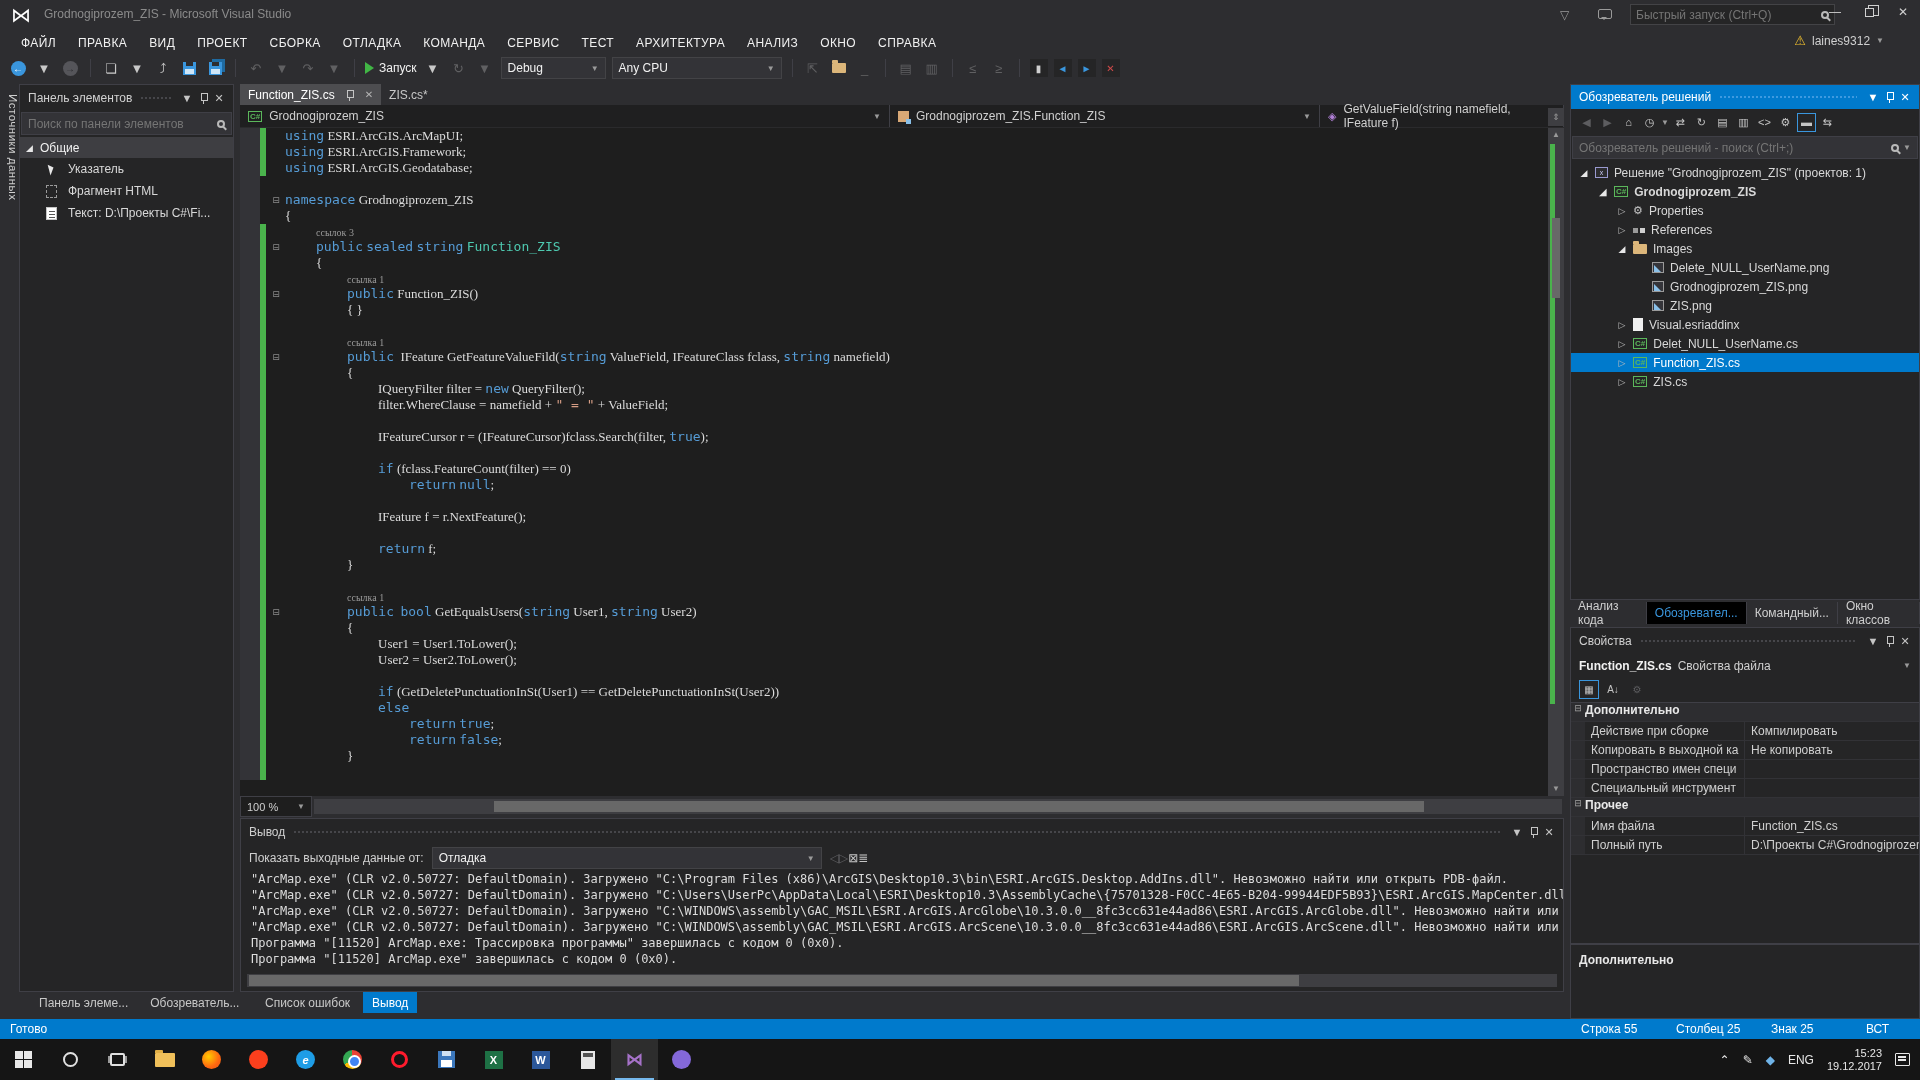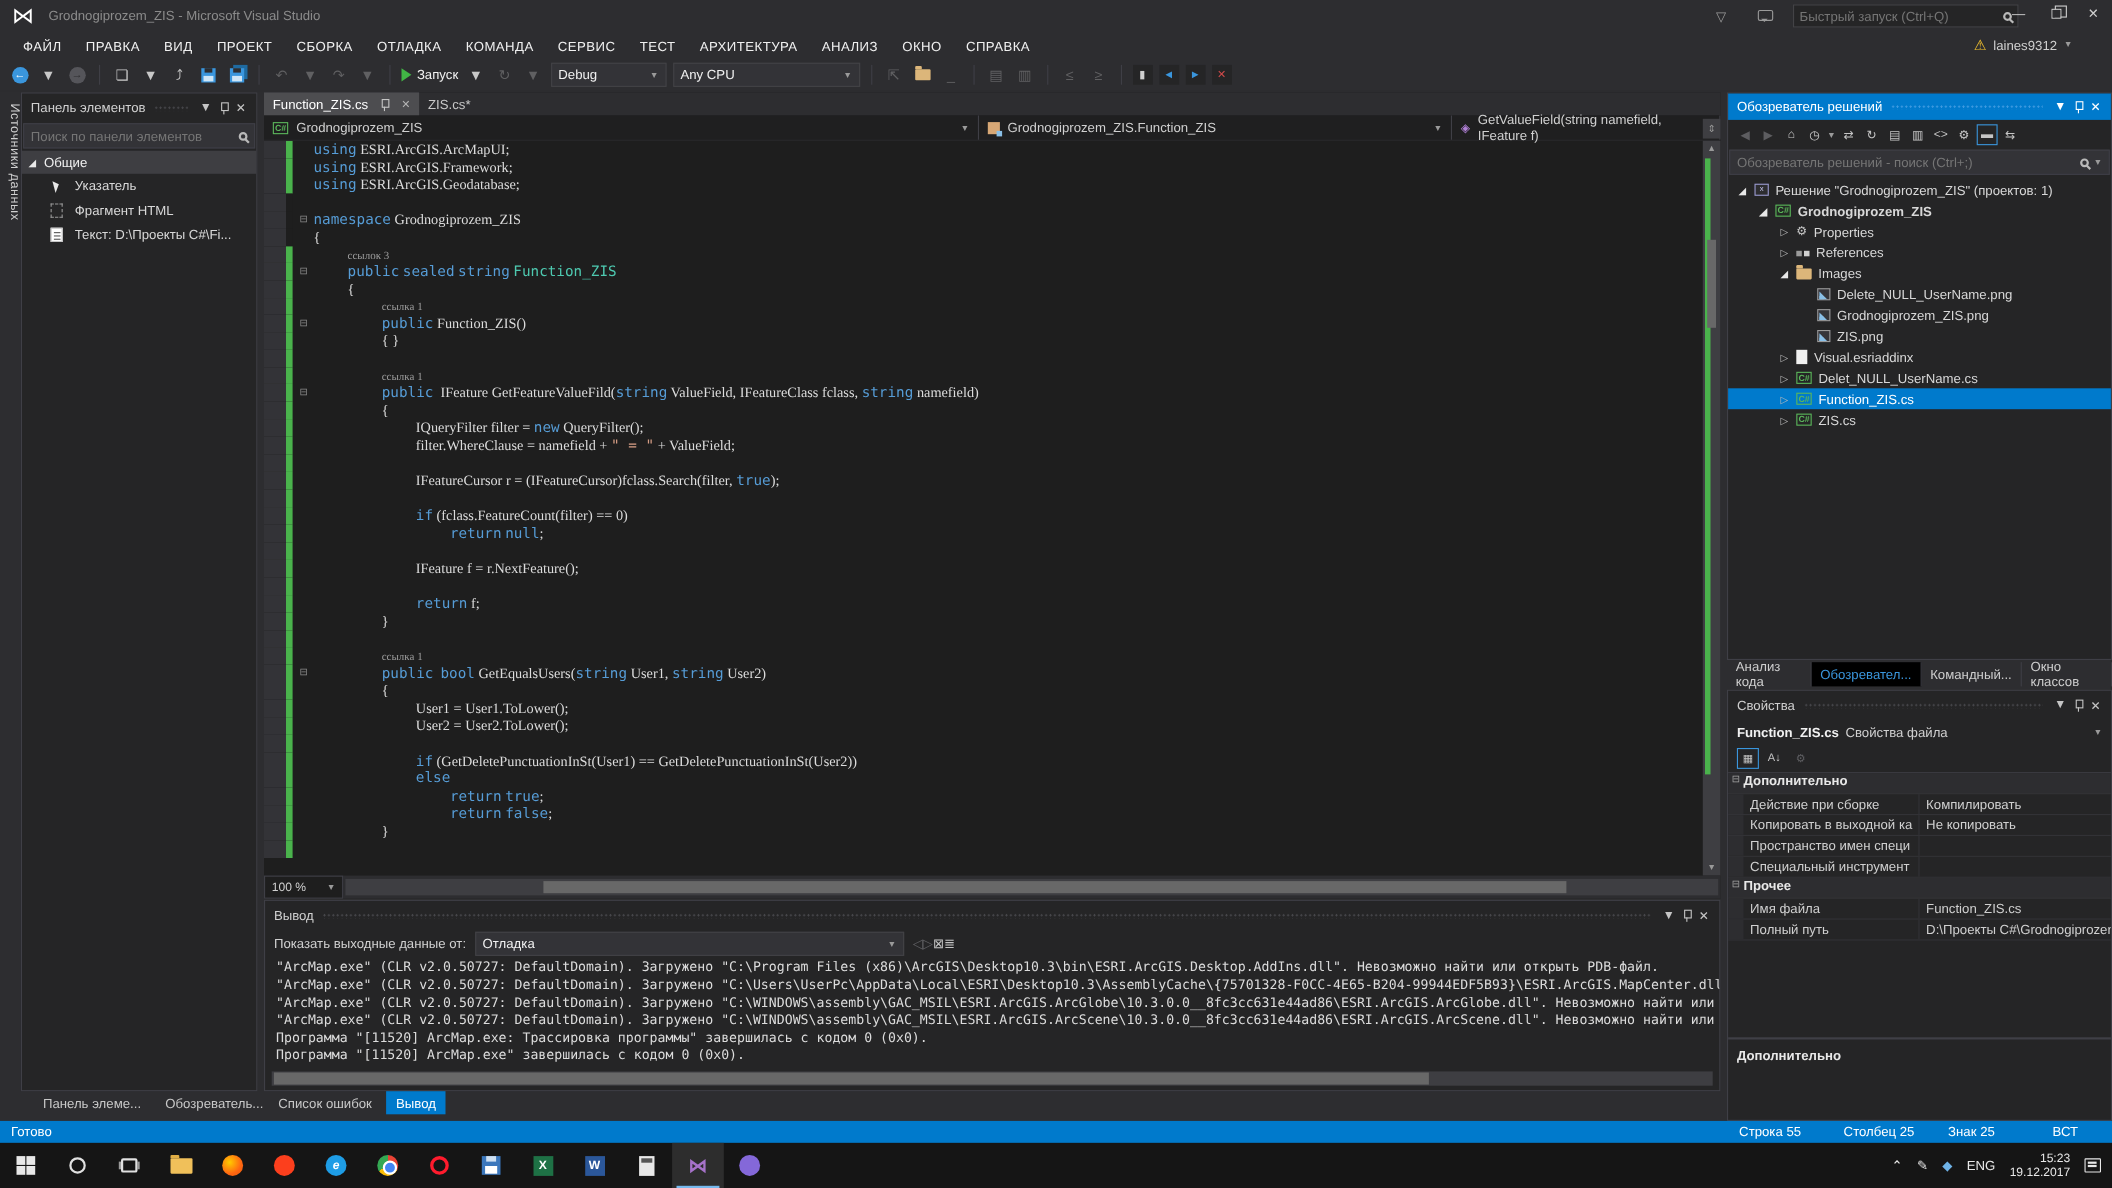--- a/index.html
+++ b/index.html
@@ -162,21 +162,21 @@
   .out-ico { width:20px; text-align:center; color:#c5c5c5; font-size:12px; }
   .out-ico.dim { color:#5d5d60; }
   .out-log { height:100px; overflow:hidden; padding-left:10px; }
   .out-line { white-space:pre; font-family:"DejaVu Sans Mono","Liberation Mono",monospace;
               font-size:12px; line-height:16px; color:#dcdcdc; }
   .out-hscroll { position:absolute; left:6px; right:6px; bottom:4px; height:13px; background:#3e3e42; }
   .out-hscroll .hthumb { top:1px; }
 
   
   .docktabs-left { position:absolute; left:30px; top:992px; display:flex; gap:4px; }
-  .docktabs-out  { position:absolute; left:244px; top:992px; display:flex; gap:4px; }
+  .docktabs-out  { position:absolute; left:256px; top:992px; display:flex; gap:4px; }
   .docktab { height:21px; display:flex; align-items:center; padding:0 9px; font-size:12px;
              color:#c8c8c8; }
   .docktab.active { background:#007acc; color:#ffffff; }
 
   
   .rightdock { position:absolute; left:1566px; top:84px; width:354px; height:930px; }
   .se { position:absolute; left:4px; top:0; width:350px; height:516px; background:#252526;
         border:1px solid #3f3f46; display:flex; flex-direction:column; }
   .se-title { height:24px; background:#007acc; color:#ffffff; display:flex; align-items:center;
               font-size:12px; padding:0 6px 0 8px; }

